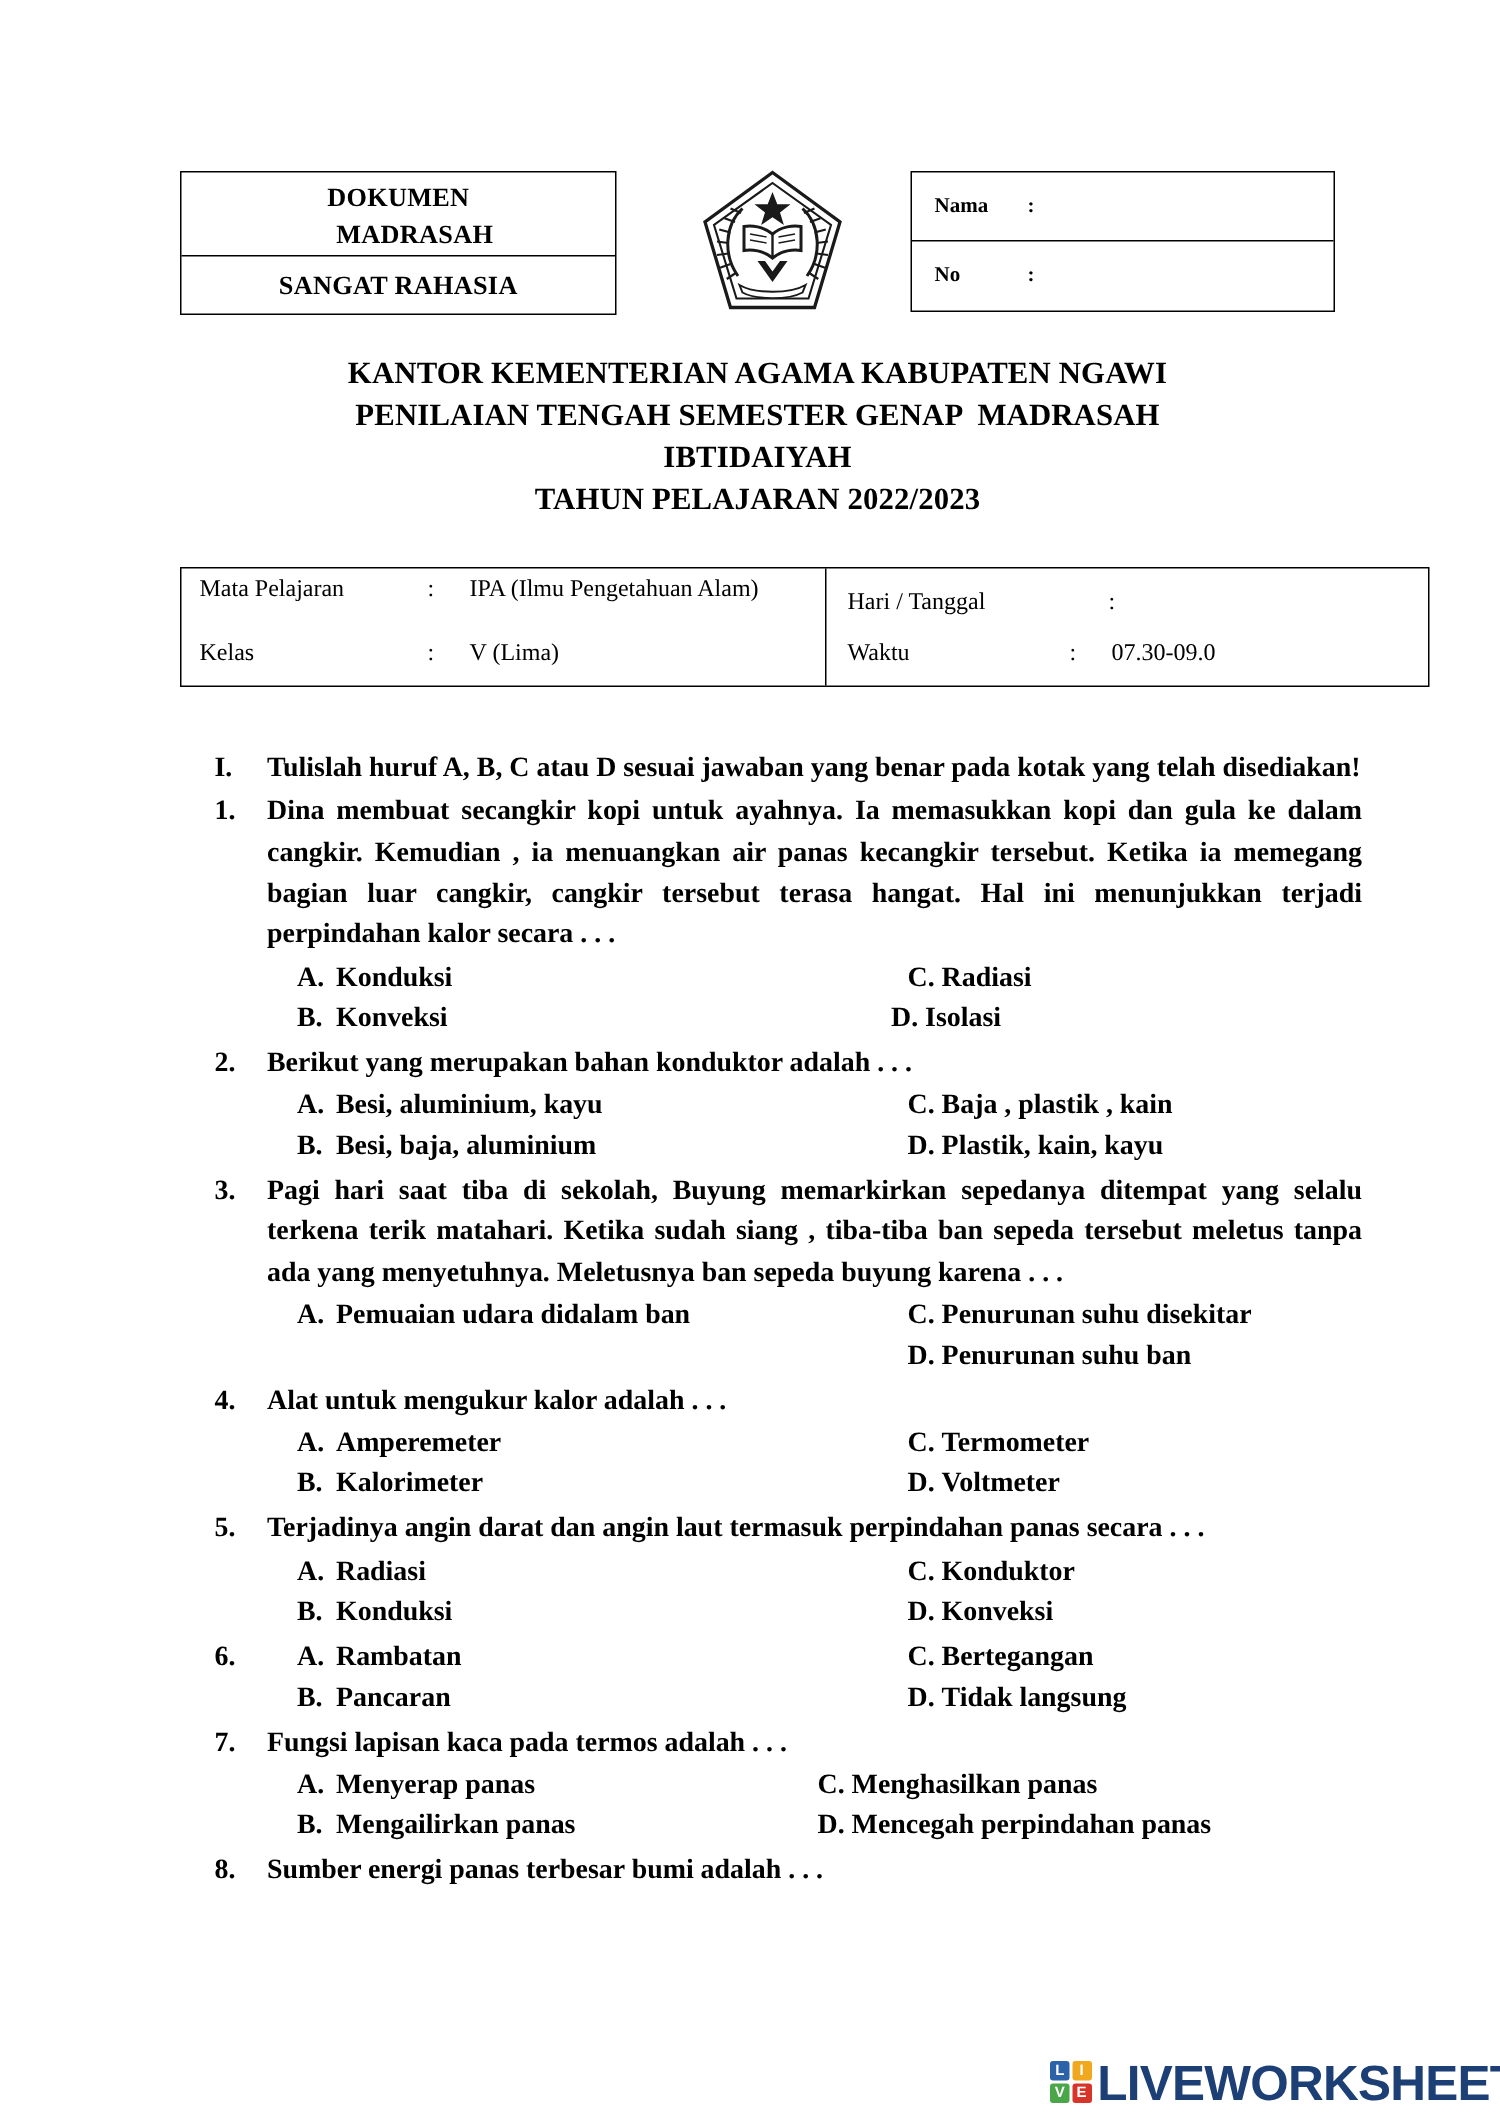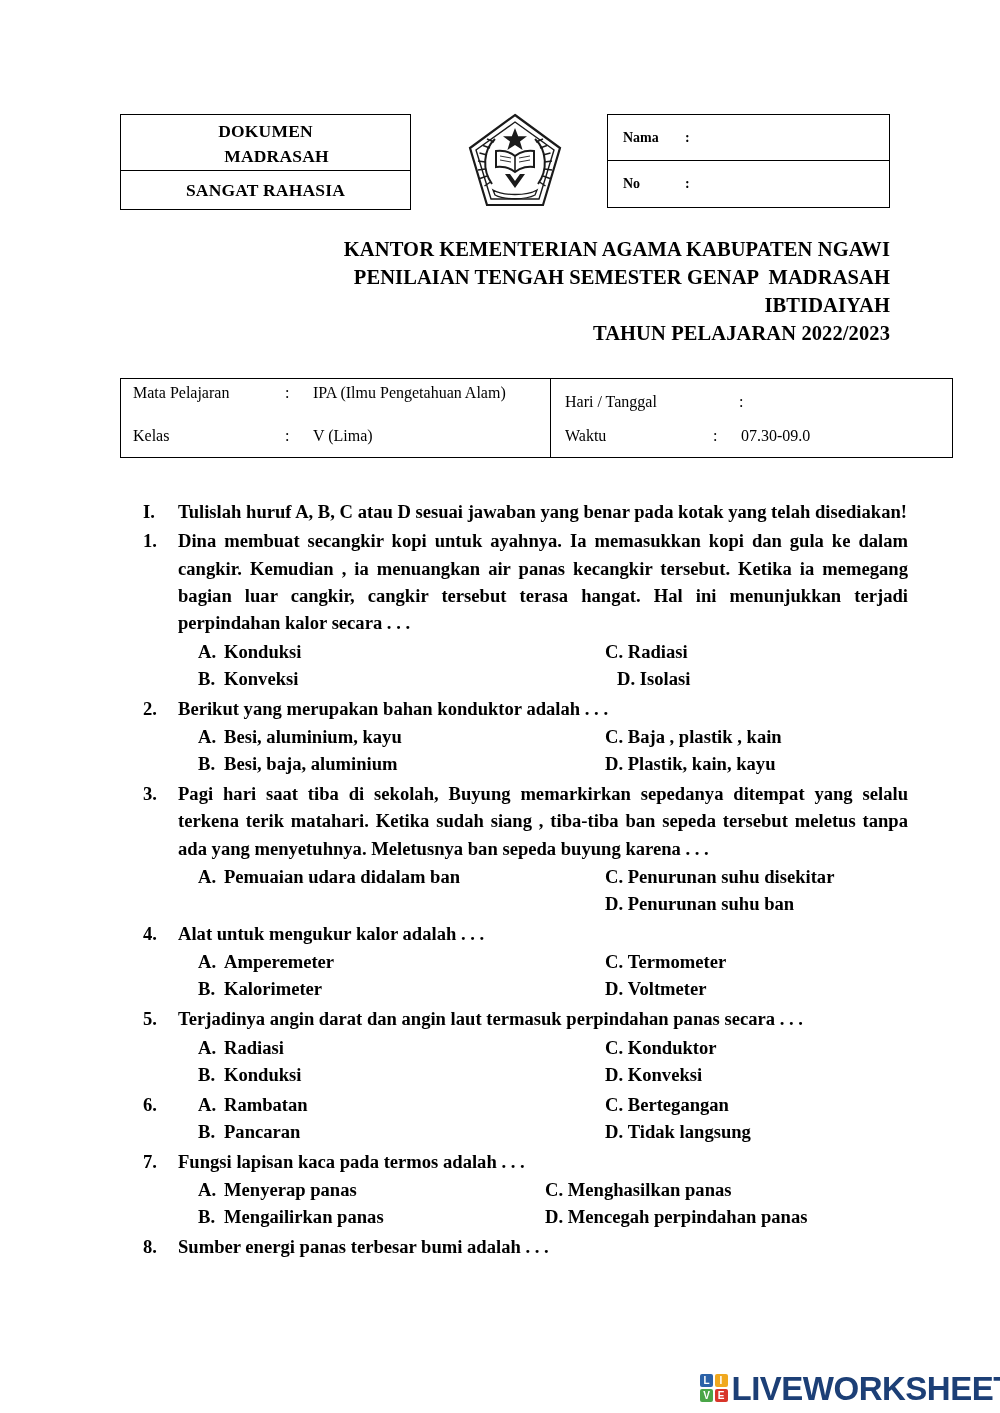--- a/index.html
+++ b/index.html
@@ -91,21 +91,21 @@
   .ident-colon { display: inline-block; }
   .ident-label.w-nama { min-width: 62px; }
   .ident-label.w-no { min-width: 62px; }
 
   
   .title-block {
     position: absolute;
     left: 120px;
     top: 236px;
     width: 770px;
-    text-align: right;
+    text-align: center;
     font-weight: bold;
     font-size: 20.5px;
     line-height: 1.36;
     letter-spacing: 0.1px;
   }
   .title-block div { white-space: pre; }
 
   
   .info-table {
     position: absolute;
@@ -354,21 +354,21 @@
     </div>
 
     <div class="q">
       <span class="qnum">1.</span>
       <span class="qtext">Dina membuat secangkir kopi untuk ayahnya. Ia memasukkan kopi dan gula ke dalam cangkir. Kemudian , ia menuangkan air panas kecangkir tersebut. Ketika ia memegang bagian luar cangkir, cangkir tersebut terasa hangat. Hal ini menunjukkan terjadi perpindahan kalor secara . . .</span>
     </div>
     <div class="opts">
       <div class="opt a colA"><span class="lbl">A.</span><span>Konduksi</span></div>
       <div class="opt b colA"><span class="lbl">B.</span><span>Konveksi</span></div>
       <div class="opt c" style="left:605px"><span>C.</span>&nbsp;<span>Radiasi</span></div>
-      <div class="opt d" style="left:617px"><span>D.</span>&nbsp;<span>Isolasi</span></div>
+      <div class="opt d" style="left:594px"><span>D.</span>&nbsp;<span>Isolasi</span></div>
     </div>
 
     <div class="q nojustify">
       <span class="qnum">2.</span>
       <span class="qtext">Berikut yang merupakan bahan konduktor adalah  . . .</span>
     </div>
     <div class="opts">
       <div class="opt a colA"><span class="lbl">A.</span><span>Besi, aluminium, kayu</span></div>
       <div class="opt b colA"><span class="lbl">B.</span><span>Besi, baja, aluminium</span></div>
       <div class="opt c" style="left:605px"><span>C.</span>&nbsp;<span>Baja , plastik , kain</span></div>

